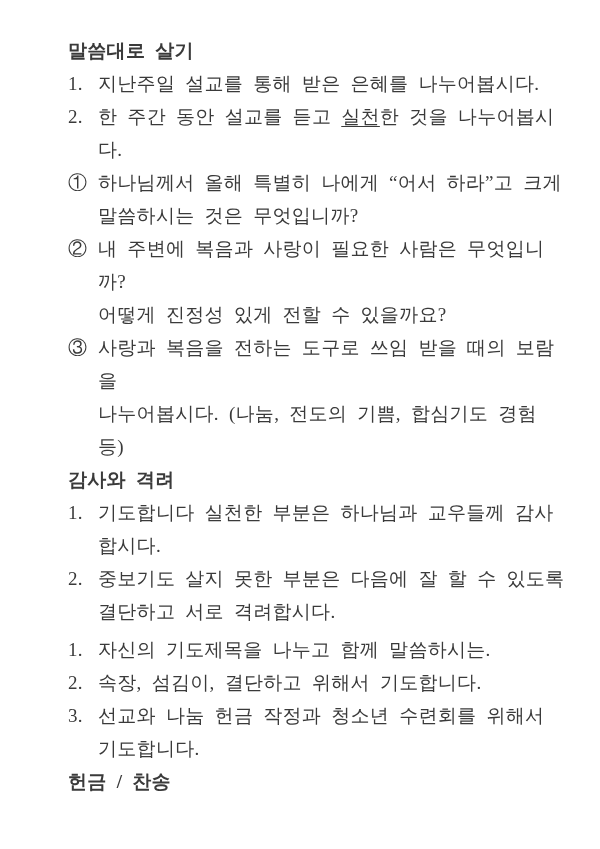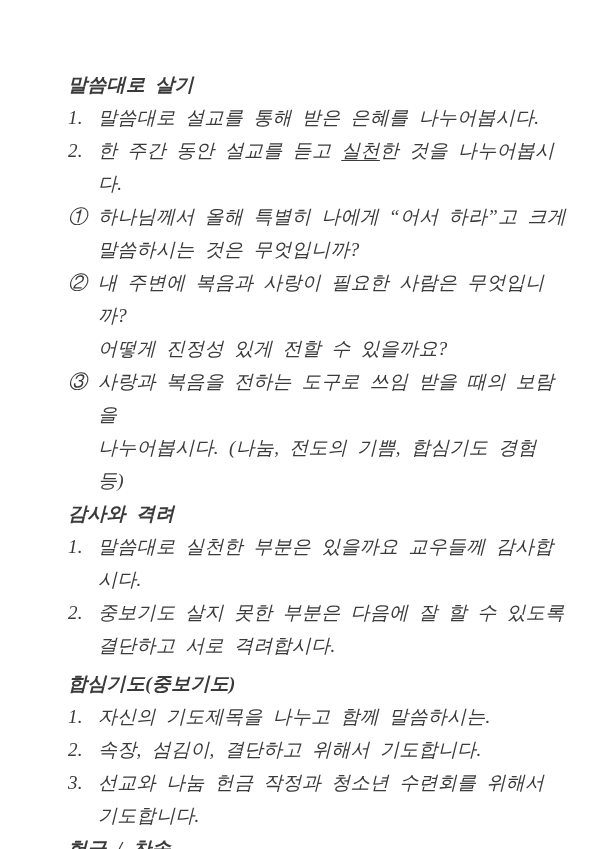--- a/index.html
+++ b/index.html
@@ -7,28 +7,27 @@
     padding: 0;
     background: #e8e8e8;
   }
   .page {
     position: relative;
     width: 600px;
     height: 849px;
     margin: 0 auto;
     background: #ffffff;
     box-sizing: border-box;
-    padding: 68px 30px 0 68px;
+    padding: 34px 30px 0 68px;
     font-family: "Liberation Serif", "DejaVu Serif", serif;
     font-size: 19px;
     color: #3a3a3a;
     letter-spacing: 0.3px;
     word-spacing: 5px;
     overflow: hidden;
-    font-style: italic;
   }
   .section-heading {
     font-weight: bold;
     line-height: 33px;
   }
   .item {
     display: flex;
     align-items: flex-start;
   }
   .item .marker {
@@ -53,21 +52,21 @@
 </style>
 </head>
 <body>
 
 <div class="page">
 
   <div class="section">
     <div class="section-heading">말씀대로 살기</div>
     <div class="item">
       <span class="marker">1.</span>
-      <span class="item-text">말씀대로 설교를 통해 받은 은혜를 나누어봅시다.</span>
+      <span class="item-text">지난주일 설교를 통해 받은 은혜를 나누어봅시다.</span>
     </div>
     <div class="item">
       <span class="marker">2.</span>
       <span class="item-text"><span>한 주간 동안 설교를 듣고 </span><span class="underlined">실천</span><span>한 것을 나누어봅시다.</span></span>
     </div>
     <div class="item">
       <span class="marker">①</span>
       <span class="item-text">하나님께서 올해 특별히 나에게 “어서 하라”고 크게
 말씀하시는 것은 무엇입니까?</span>
     </div>
@@ -80,31 +79,30 @@
       <span class="marker">③</span>
       <span class="item-text">사랑과 복음을 전하는 도구로 쓰임 받을 때의 보람을
 나누어봅시다. (나눔, 전도의 기쁨, 합심기도 경험 등)</span>
     </div>
   </div>
 
   <div class="section">
     <div class="section-heading">감사와 격려</div>
     <div class="item">
       <span class="marker">1.</span>
-      <span class="item-text">말씀대로 실천한 부분은 있을까요 교우들께 감사합시다.</span>
+      <span class="item-text">기도합니다 실천한 부분은 하나님과 교우들께 감사합시다.</span>
     </div>
     <div class="item">
       <span class="marker">2.</span>
       <span class="item-text">중보기도 살지 못한 부분은 다음에 잘 할 수 있도록
 결단하고 서로 격려합시다.</span>
     </div>
   </div>
 
   <div class="section section-gap">
-    <div class="section-heading">합심기도(중보기도)</div>
     <div class="item">
       <span class="marker">1.</span>
       <span class="item-text">자신의 기도제목을 나누고 함께 말씀하시는.</span>
     </div>
     <div class="item">
       <span class="marker">2.</span>
       <span class="item-text">속장, 섬김이, 결단하고 위해서 기도합니다.</span>
     </div>
     <div class="item">
       <span class="marker">3.</span>

